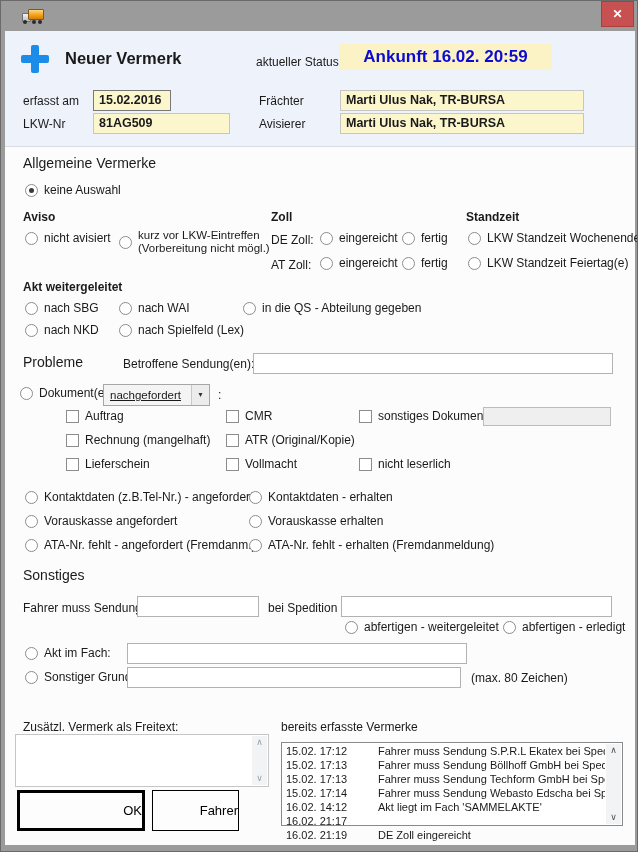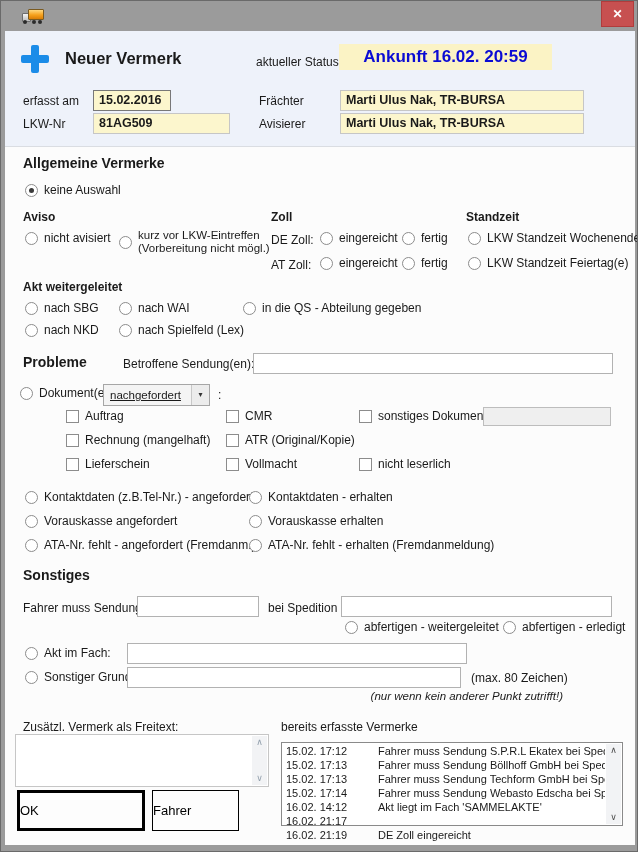--- a/index.html
+++ b/index.html
@@ -20,21 +20,21 @@
     background:linear-gradient(#ffd87e 0%,#f6a11c 55%,#d97d06 100%);border:1px solid #7a5a20;}
   .truck .cab{position:absolute;left:0;top:4px;width:7px;height:7px;border-radius:1px;
     background:linear-gradient(#f4f4f4,#bdbdbd);border:1px solid #6e6e6e;}
   .truck .w1,.truck .w2,.truck .w3{position:absolute;bottom:0;width:4px;height:4px;border-radius:50%;background:#2b2b2b;}
   .truck .w1{left:1px}.truck .w2{left:10px}.truck .w3{left:16px}
   
   .content{left:4px;top:30px;width:630px;height:814px;background:#fcfcfc;}
   .headerpanel{left:4px;top:30px;width:630px;height:116px;background:#eef2fa;border-bottom:1px solid #dadde2;}
   
   .lbl{font-size:12px;white-space:nowrap;line-height:15px;}
-  .h1{font-size:14px;font-weight:bold;white-space:nowrap;}
+  .h1{font-size:14px;font-weight:normal;white-space:nowrap;}
   .h2{font-size:12px;font-weight:bold;white-space:nowrap;}
   .small2{font-size:11.5px;line-height:13px;white-space:nowrap;}
   .note{font-style:italic;font-size:11.5px;white-space:nowrap;}
   
   .ybox{background:#fcf6cd;border:1px solid #c6c6c6;font-weight:bold;font-size:12.5px;
     line-height:19px;padding-left:5px;white-space:nowrap;overflow:hidden;}
   .ybox.dark{border-color:#787878;}
   .status{background:#fbf3c5;color:#0b0bd4;font-weight:bold;font-size:17px;
     text-align:center;line-height:26px;white-space:nowrap;}
   
@@ -60,21 +60,21 @@
   .sbar .ar{font-size:9px;line-height:13px;}
   .sbar.light .ar{color:#94a1ae;}
   .sbar.dark .ar{color:#4f4f4f;}
   .list{background:#fff;border:1px solid #8a8a8a;font-size:11px;}
   .lrows{position:absolute;left:0;top:1px;right:17px;}
   .lrow{display:flex;height:14px;line-height:14px;}
   .lrow .t{width:92px;padding-left:4px;flex:none;white-space:nowrap;}
   .lrow .x{flex:1;white-space:nowrap;overflow:hidden;}
   
   .btn{position:absolute;background:#fdfdfd;font-family:"Liberation Sans",sans-serif;
-    font-size:13px;color:#000;text-align:left;cursor:default;padding:0;}
+    font-size:13px;color:#000;text-align:right;cursor:default;padding:0;}
   .btn.ok{border:3px solid #000;}
   .btn.ab{border:1px solid #000;}
 </style>
 </head>
 <body>
 
 <div class="window">
 
   <div class="a titlebar">
     <div class="a truck">
@@ -276,21 +276,20 @@
     <span class="lbl">Akt im Fach:</span>
   </div>
   <input class="tb" style="left: 126px; top: 642px; width: 340px;">
 
   <div class="a opt" style="left:24px;top:669px">
     <span class="radio"></span>
     <span class="lbl">Sonstiger Grund:</span>
   </div>
   <input class="tb" style="left: 126px; top: 666px; width: 334px;">
   <div class="a lbl" style="left:470px;top:670px">(max. 80 Zeichen)</div>
-  <div class="a note" style="left:330px;top:689px;width:232px;text-align:right">(nur wenn kein anderer Punkt zutrifft!)</div>
 
   <div class="a lbl" style="left:22px;top:719px">Zusätzl. Vermerk als Freitext:</div>
   <div class="a freitext" style="left:14px;top:733px;width:254px;height:53px">
     <div class="sbar light">
       <span class="ar">∧</span>
       <span class="ar">∨</span>
     </div>
   </div>
 
   <div class="a lbl" style="left:280px;top:719px">bereits erfasste Vermerke</div>

